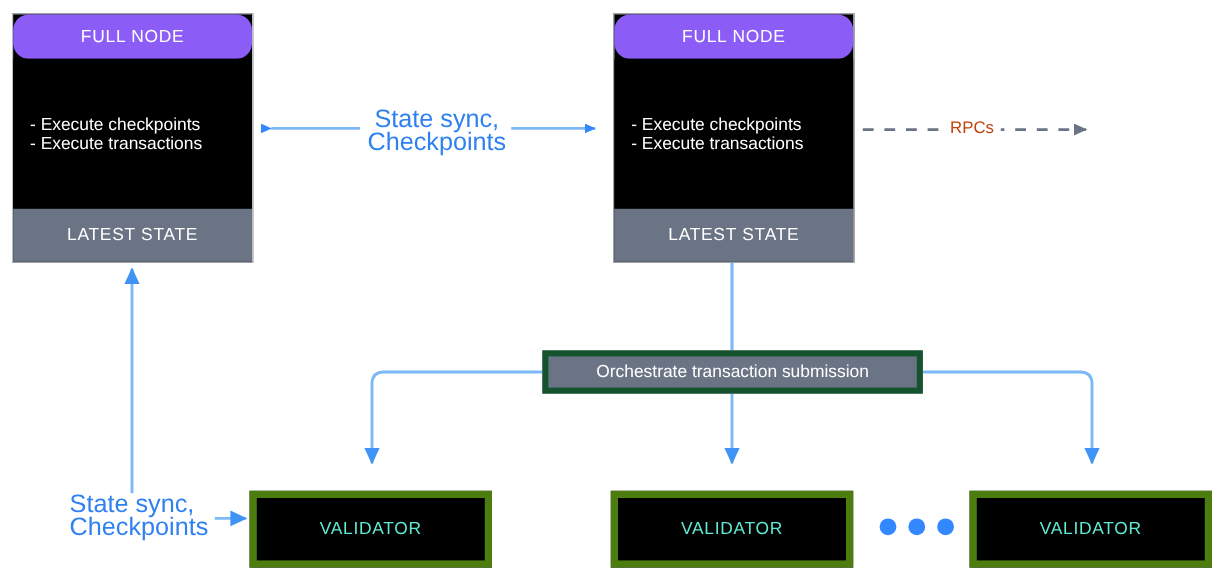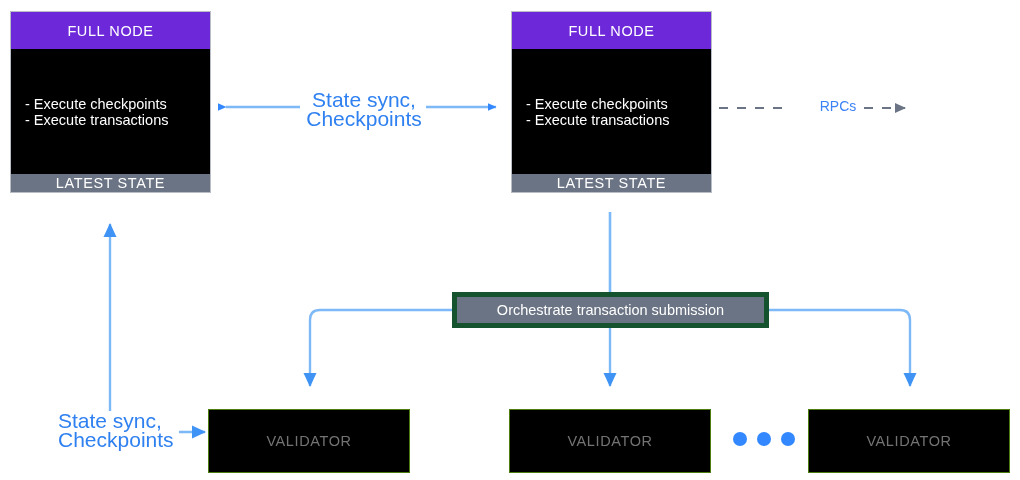--- a/index.html
+++ b/index.html
@@ -29,45 +29,46 @@
   
   .fullnode {
     position: absolute;
     width: 201px;
     border: 1px solid #b9bec6;
     box-sizing: border-box;
     background: #000000;
   }
   .fn-header {
     height: 37px;
-    background: #6d28d9;
+    background: #8b5cf6;
     color: #ffffff;
     font-size: 14.5px;
     letter-spacing: 0.6px;
     display: flex;
     align-items: center;
     justify-content: center;
+    border-radius: 13px;
   }
   .fn-body {
     background: #000000;
     color: #ffffff;
     height: 125px;
     padding: 0 14px;
     box-sizing: border-box;
     display: flex;
     flex-direction: column;
     justify-content: center;
   }
   .fn-line {
     font-size: 14.5px;
     color: #ffffff;
     white-space: nowrap;
   }
   .fn-footer {
-    height: 18px;
+    height: 44px;
     background: #6b7484;
     color: #ffffff;
     font-size: 14.5px;
     letter-spacing: 0.6px;
     display: flex;
     align-items: center;
     justify-content: center;
   }
 
   
@@ -87,23 +88,23 @@
     justify-content: center;
     white-space: nowrap;
   }
 
   
   .validator {
     position: absolute;
     width: 202px;
     height: 64px;
     background: #000000;
-    border: 1px solid #4d7c0f;
-    box-sizing: border-box;
-    color: #737373;
+    border: 6px solid #4d7c0f;
+    box-sizing: border-box;
+    color: #5eead4;
     font-size: 14.5px;
     letter-spacing: 0.6px;
     display: flex;
     align-items: center;
     justify-content: center;
   }
 
   
   .dots {
     position: absolute;
@@ -124,24 +125,23 @@
     position: absolute;
     color: #2f80f0;
     font-size: 21px;
     line-height: 19px;
     text-align: center;
     white-space: pre-line;
     background: #ffffff;
     padding: 0 3px;
   }
   .edge-label.gray {
-    color: #3b82f6;
+    color: #c2410c;
     font-size: 14px;
     padding: 0 2px;
-    margin-left: 28px;
   }
   #label-state-sync-top {
     left: 302px;
     top: 90px;
     width: 118px;
   }
   #label-rpcs {
     left: 786px;
     top: 97px;
     width: 44px;

